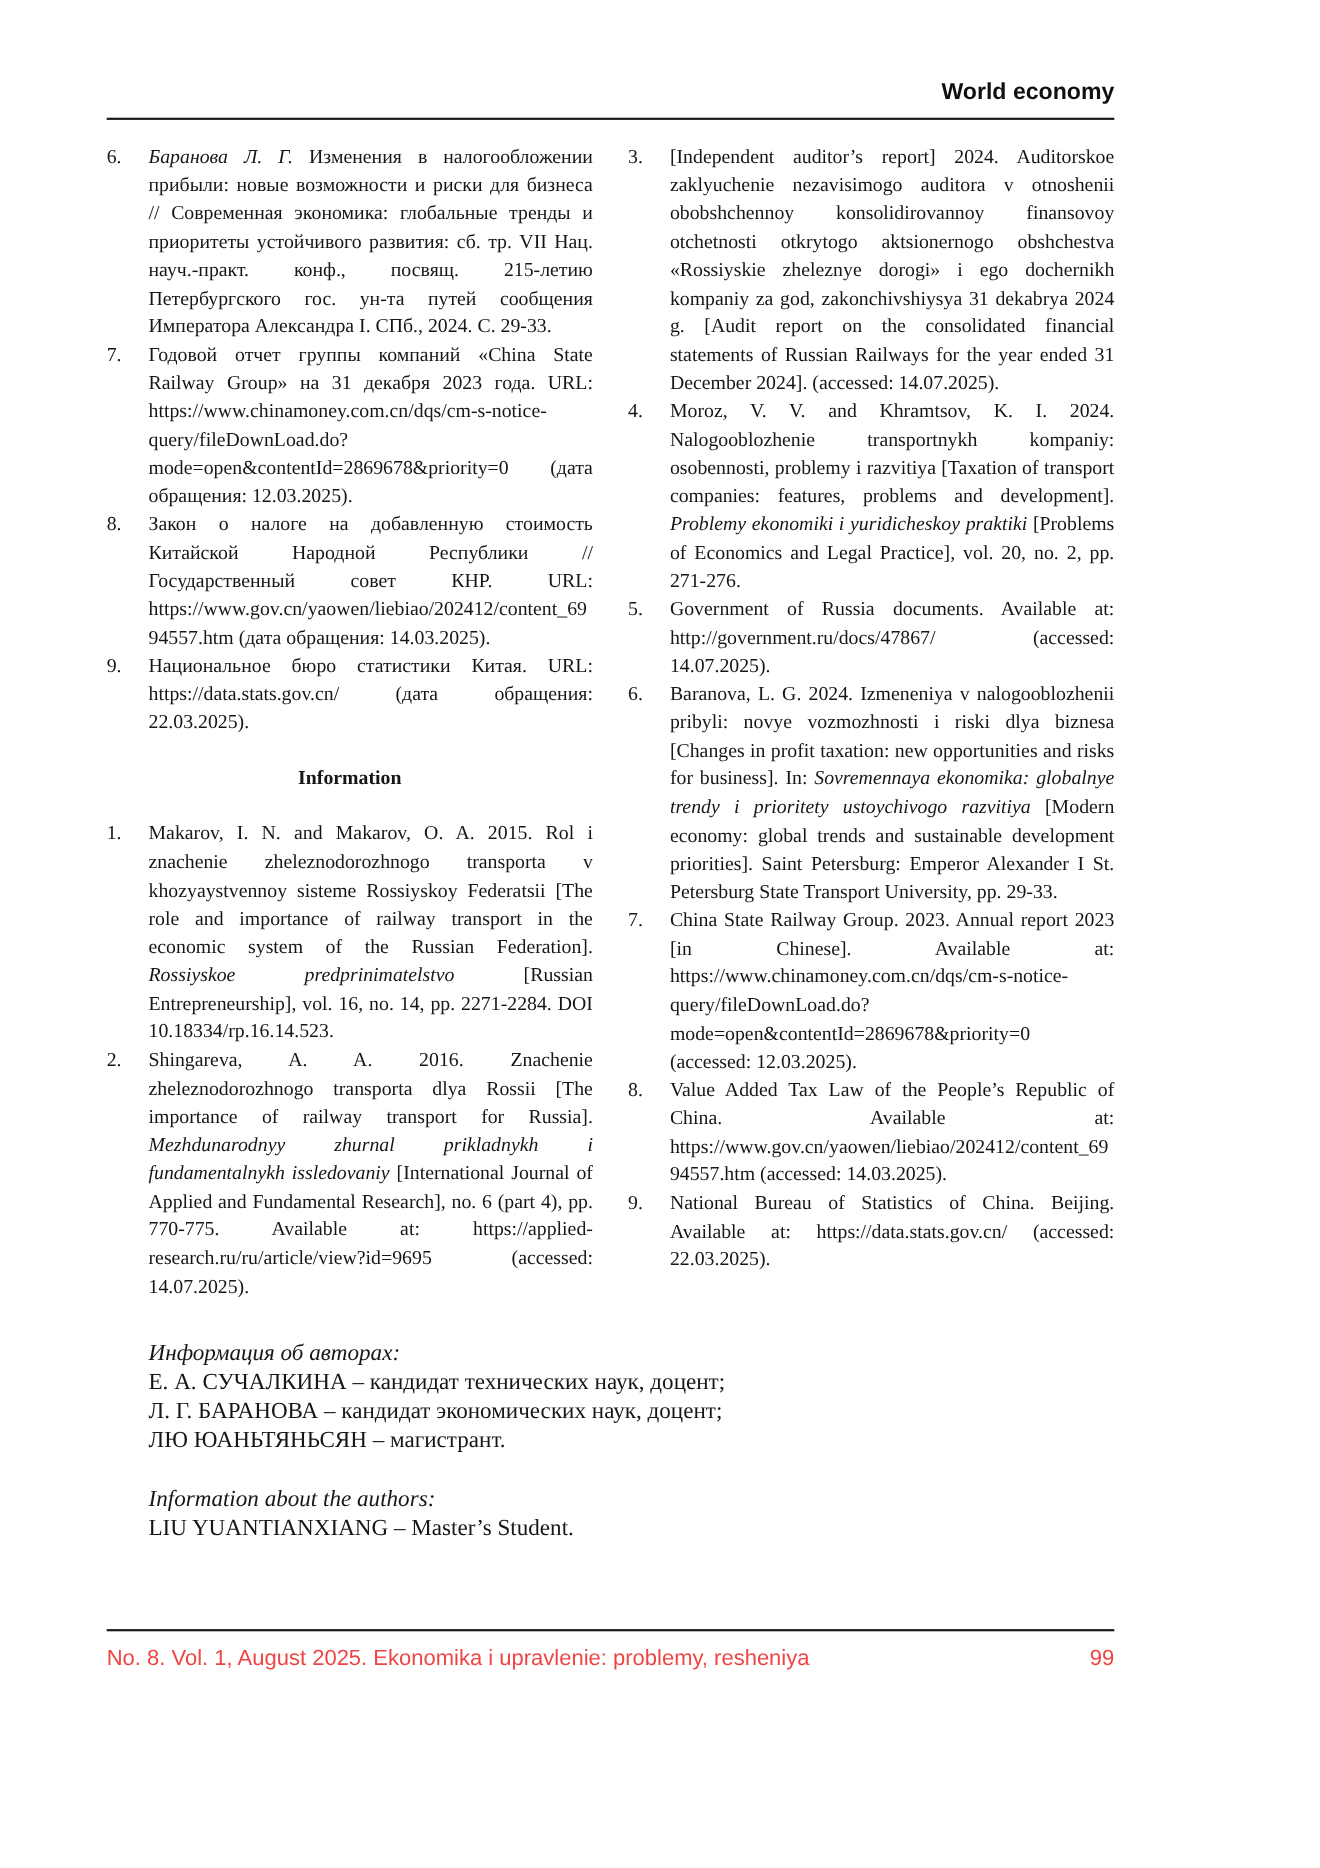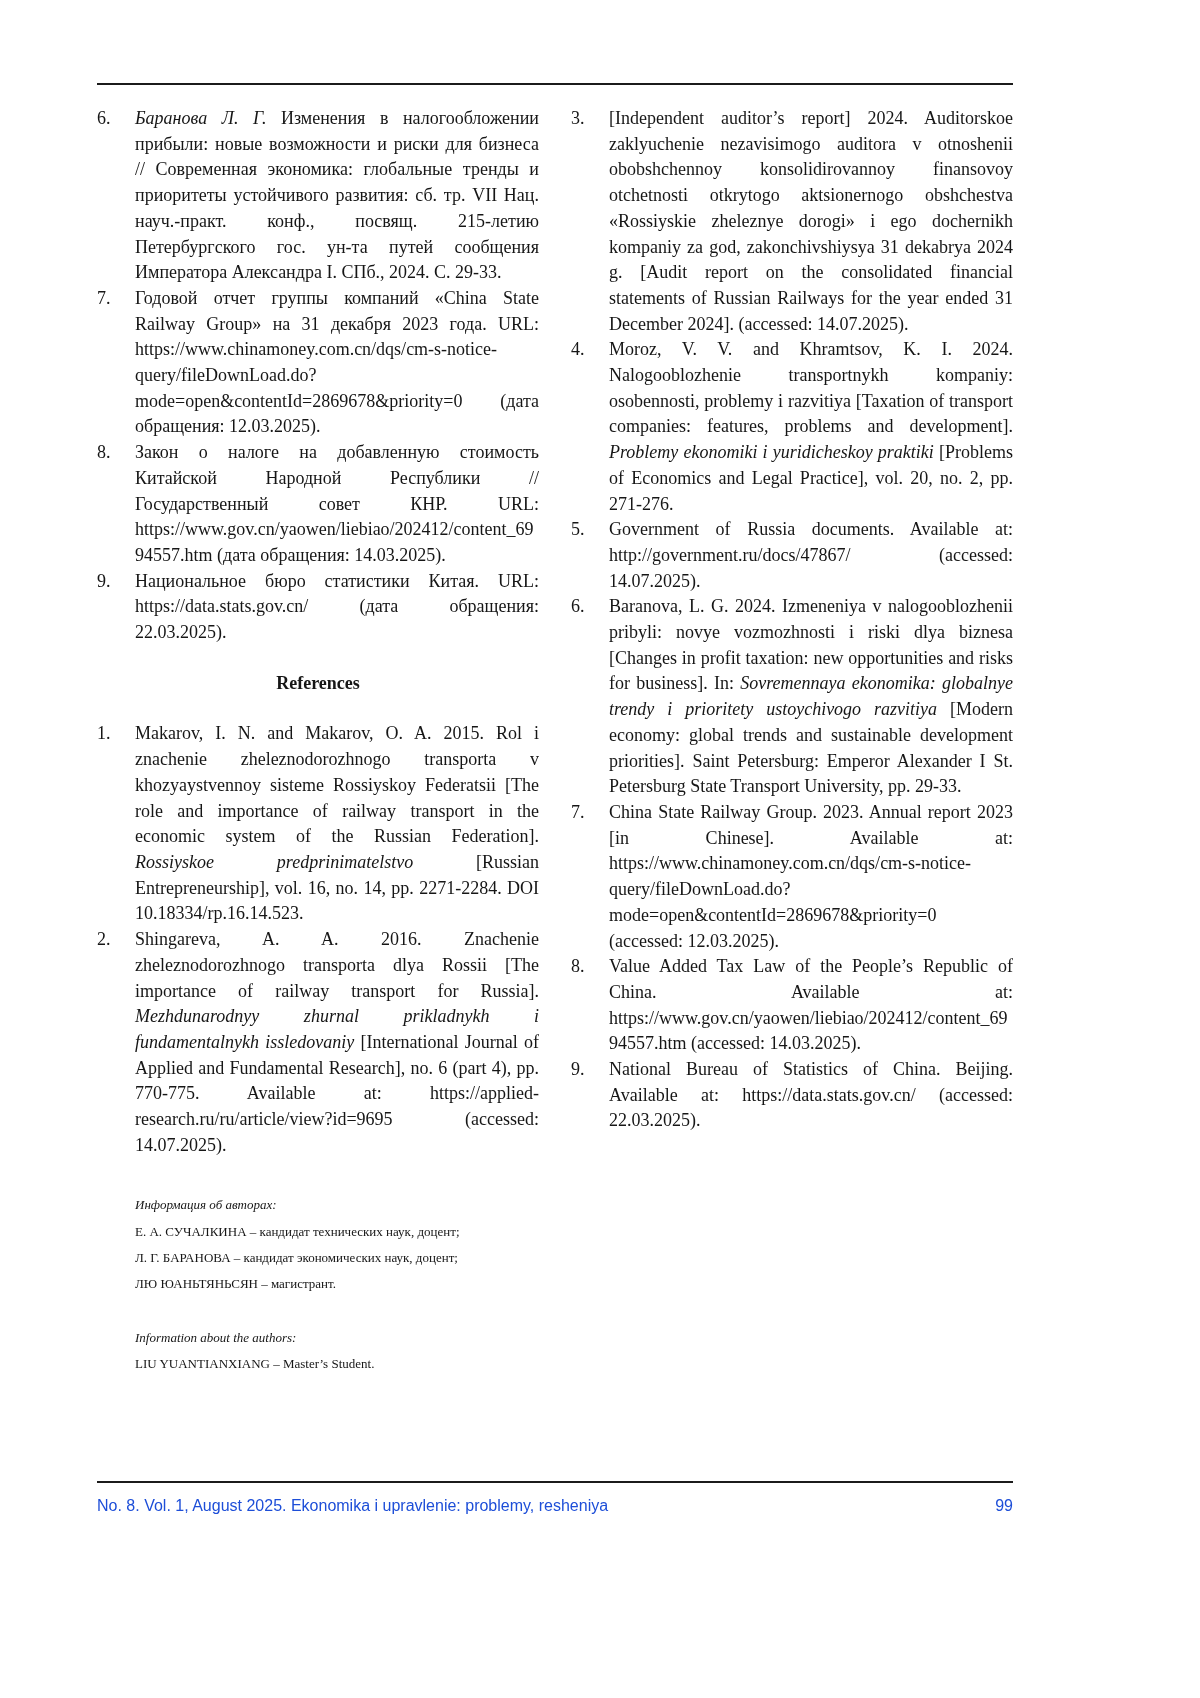--- a/index.html
+++ b/index.html
@@ -39,51 +39,52 @@
     font-weight: 700;
     font-size: 18px;
     margin: 25px 0 25px 0;
     line-height: 25.7px;
   }
   .italic { font-style: italic; }
 
   .authors {
     margin-left: 38px;
     margin-top: 34px;
-    font-size: 13px;
+    font-size: 21px;
     line-height: 26.2px;
     text-align: left;
   }
   .authors + .authors { margin-top: 28px; }
   .authors-heading { font-style: italic; }
 
   .page-footer {
     position: absolute;
     left: 97px;
     top: 1481px;
     width: 916px;
     font-family: "Liberation Sans", "DejaVu Sans", sans-serif;
   }
   .footer-rule { border-top: 2px solid #1b1b1b; height: 0; }
   .footer-row {
     display: flex;
     justify-content: space-between;
     align-items: baseline;
     margin-top: 14px;
-    font-size: 16px;
-    color: #1d4ed8;
+    font-size: 20px;
+    color: #ef4444;
   }
 </style>
 </head>
 <body>
 
 <div class="page">
   <div class="content">
 
     <header class="page-header">
+      <div class="header-title">World economy</div>
       <div class="header-rule"></div>
     </header>
 
     <div class="columns">
 
       <div class="col">
         <div class="ref" lang="ru">
           <span class="ref-num">6.</span>
           <span class="ref-text"><span class="italic">Баранова Л. Г. </span><span>Изменения в налогообложении прибыли: новые возможности и риски для бизнеса // Современная экономика: глобальные тренды и приоритеты устойчивого развития: сб. тр. VII Нац. науч.-практ. конф., посвящ. 215-летию Петербургского гос. ун-та путей сообщения Императора Александра I. СПб., 2024. С. 29-33.</span></span>
         </div>
@@ -93,21 +94,21 @@
         </div>
         <div class="ref" lang="ru">
           <span class="ref-num">8.</span>
           <span class="ref-text"><span>Закон о налоге на добавленную стоимость Китайской Народной Республики // Государственный совет КНР. URL: https://www.gov.cn/yaowen/liebiao/202412/content_6994557.htm (дата обращения: 14.03.2025).</span></span>
         </div>
         <div class="ref" lang="ru">
           <span class="ref-num">9.</span>
           <span class="ref-text"><span>Национальное бюро статистики Китая. URL: https://data.stats.gov.cn/ (дата обращения: 22.03.2025).</span></span>
         </div>
 
-        <h3 class="refs-heading">References</h3>
+        <h3 class="refs-heading">Information</h3>
 
         <div class="ref" lang="en">
           <span class="ref-num">1.</span>
           <span class="ref-text"><span>Makarov, I. N. and Makarov, O. A. 2015. Rol i znachenie zheleznodorozhnogo transporta v khozyaystvennoy sisteme Rossiyskoy Federatsii [The role and importance of railway transport in the economic system of the Russian Federation]. </span><span class="italic">Rossiyskoe predprinimatelstvo</span><span> [Russian Entrepreneurship], vol. 16, no. 14, pp. 2271-2284. DOI 10.18334/rp.16.14.523.</span></span>
         </div>
         <div class="ref" lang="en">
           <span class="ref-num">2.</span>
           <span class="ref-text"><span>Shingareva, A. A. 2016. Znachenie zheleznodorozhnogo transporta dlya Rossii [The importance of railway transport for Russia]. </span><span class="italic">Mezhdunarodnyy zhurnal prikladnykh i fundamentalnykh issledovaniy</span><span> [International Journal of Applied and Fundamental Research], no. 6 (part 4), pp. 770-775. Available at: https://applied-research.ru/ru/article/view?id=9695 (accessed: 14.07.2025).</span></span>
         </div>
       </div>

